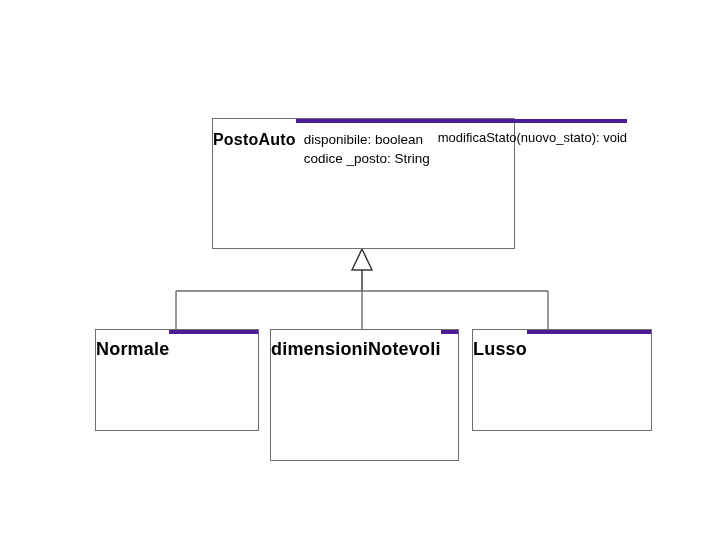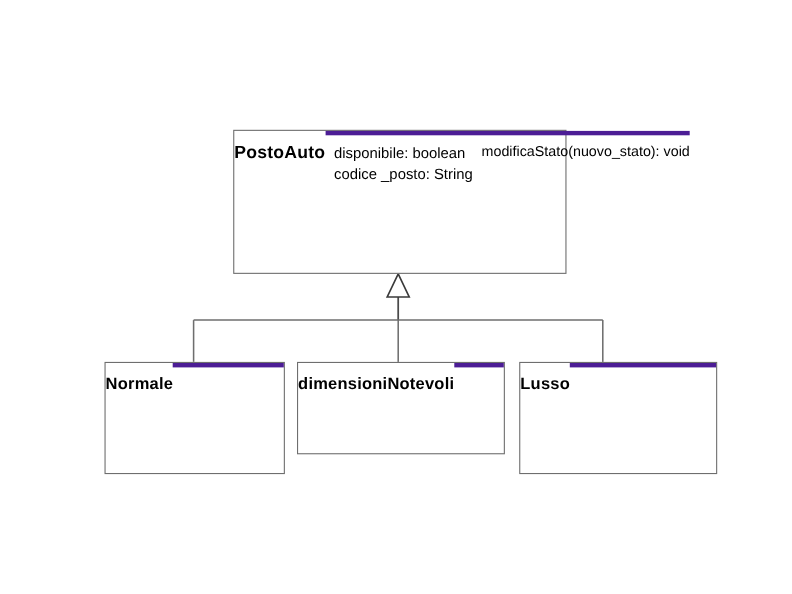--- a/index.html
+++ b/index.html
@@ -69,27 +69,27 @@
   #parent-methods {
     flex: 1;
     padding: 5px 0 0 8px;
     font-size: 13px;
     line-height: 19px;
   }
 
   
   .child-class .uml-name {
     height: 39px;
-    font-size: 15px;
+    font-size: 18px;
   }
   .child-class .uml-compartment {
     flex: 1;
   }
   #child-0 { left: 95px;  top: 329px; width: 164px; height: 102px; }
-  #child-1 { left: 270px; top: 329px; width: 189px; height: 84px; }
+  #child-1 { left: 270px; top: 329px; width: 189px; height: 132px; }
   #child-2 { left: 472px; top: 329px; width: 180px; height: 102px; }
 
   
   #connector-svg {
     position: absolute;
     left: 0;
     top: 0;
     width: 720px;
     height: 540px;
     pointer-events: none;

